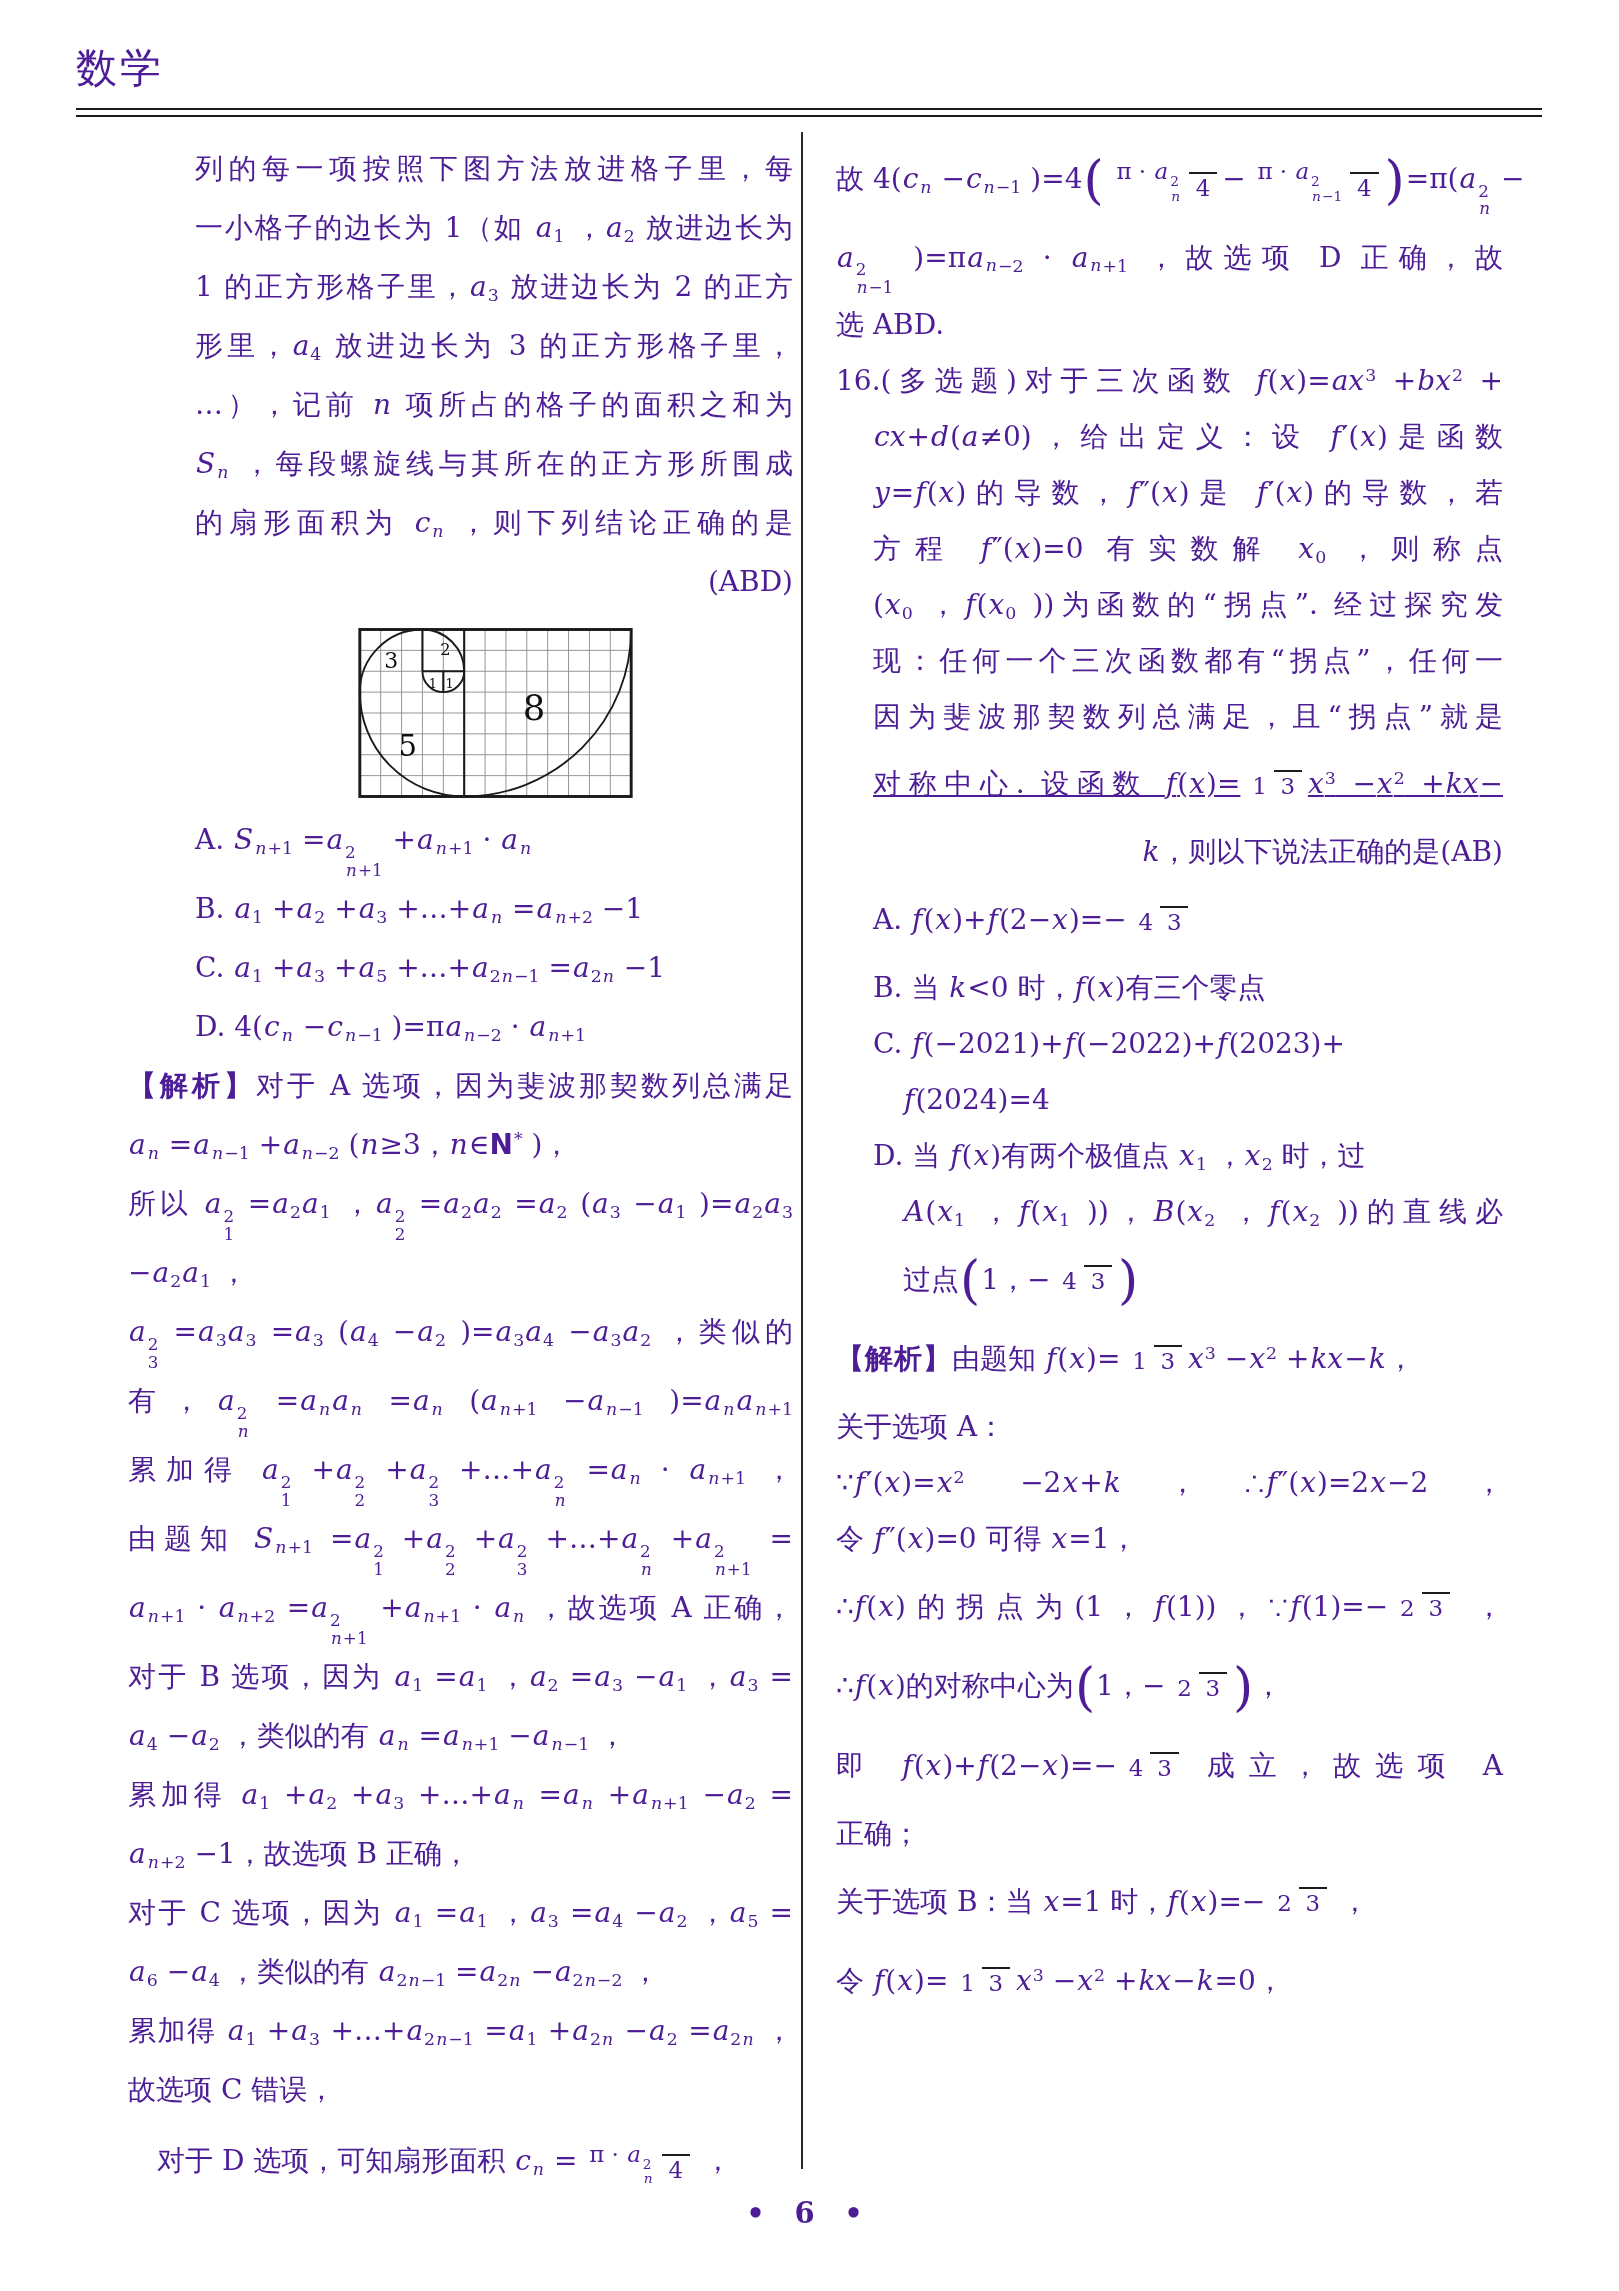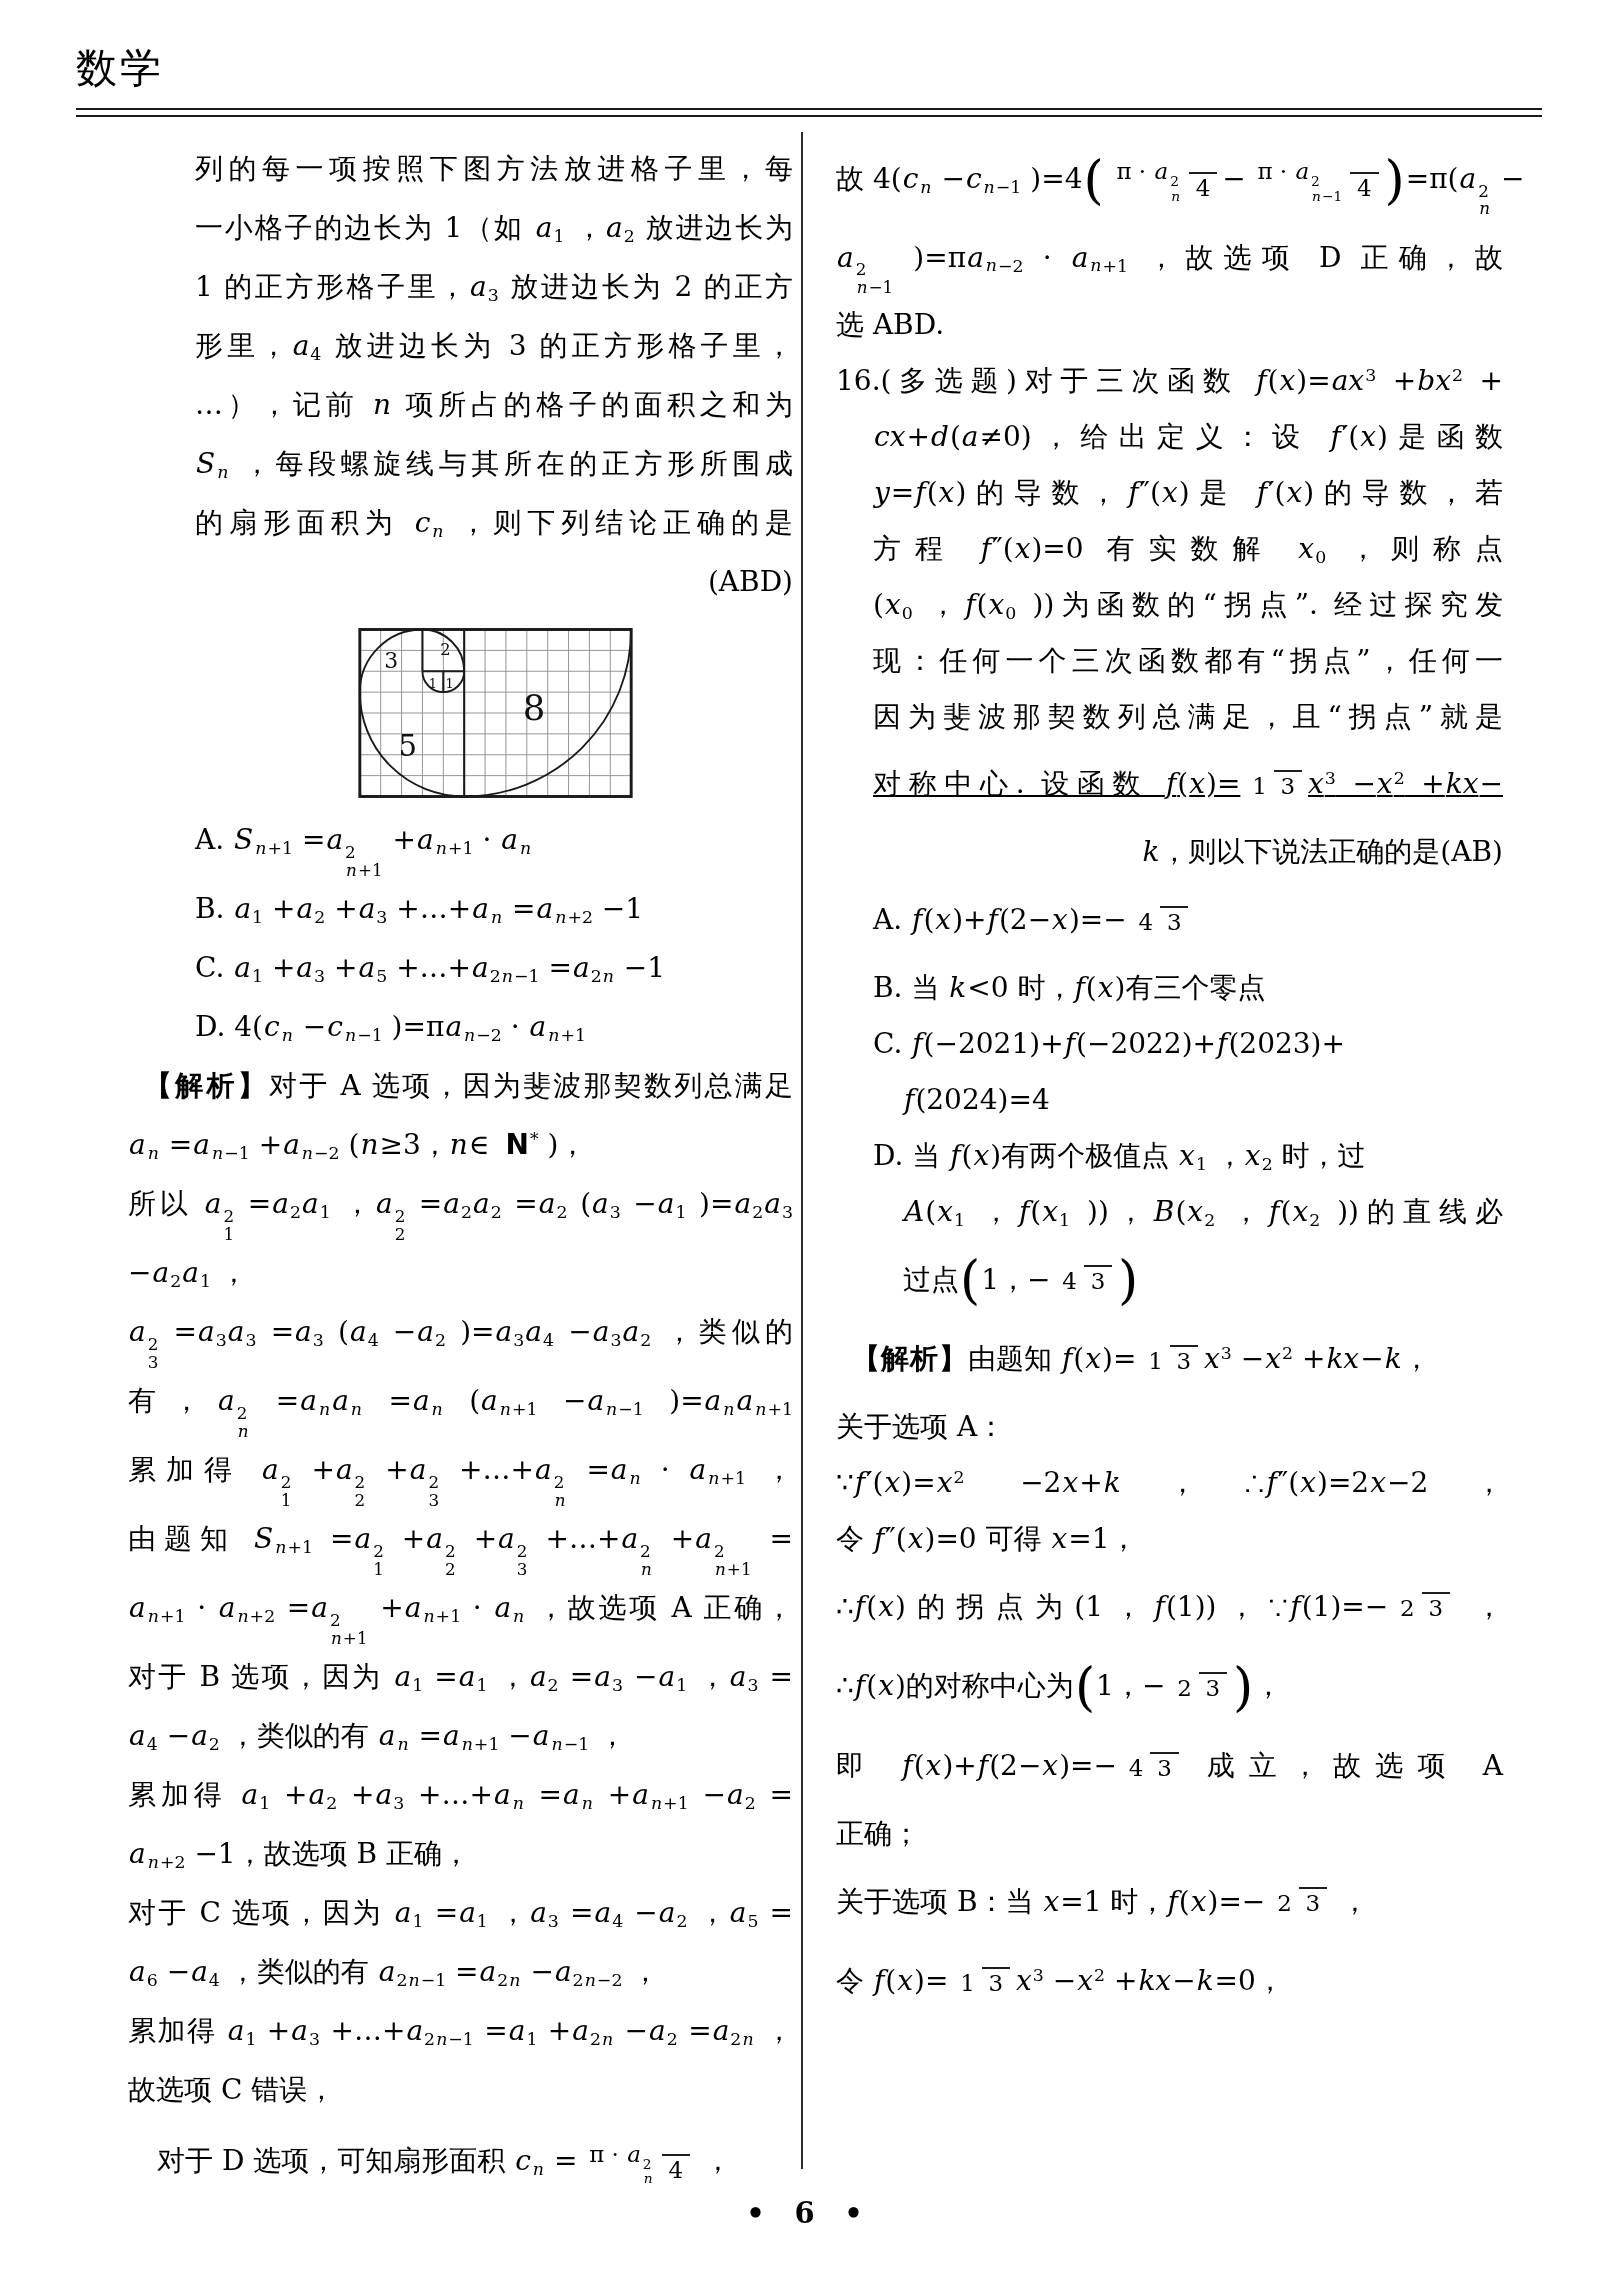--- a/index.html
+++ b/index.html
@@ -1,17 +1,17 @@
 <!DOCTYPE html>
 <html><head>
 <meta charset="utf-8">
 <style>
   html,body{margin:0;padding:0;background:#e8e8e8;}
   .page{position:relative;width:1619px;height:2292px;background:#ffffff;margin:0 auto;
-        font-family:"DejaVu Serif","Liberation Serif",serif;color:#000000;overflow:hidden;}
+        font-family:"DejaVu Serif","Liberation Serif",serif;color:#4c1d95;overflow:hidden;}
   .header-title{position:absolute;left:76px;top:41px;font-size:41px;letter-spacing:2.9px;}
   .header-rule{position:absolute;left:76px;top:108px;width:1466px;height:4.9px;
                border-top:2.9px solid #1a1a1a;border-bottom:2px solid #1a1a1a;}
   .divider{position:absolute;left:801px;top:132px;width:2px;height:2037px;background:#2a2a2a;}
   .col{position:absolute;top:139px;font-size:28px;}
   .col-left{left:128px;width:665px;}
   .col-right{left:836px;width:667px;}
   .line{line-height:59px;min-height:59px;white-space:nowrap;}
   .col-right .line{line-height:56px;min-height:56px;}
   .jst{text-align:justify;text-align-last:justify;text-justify:inter-character;}
@@ -21,21 +21,21 @@
   sub,sup{font-size:0.62em;line-height:0;}
   sub{vertical-align:-0.28em;}
   sup{vertical-align:0.5em;}
   .stk{display:inline-flex;flex-direction:column;align-items:flex-start;
        vertical-align:-0.52em;font-size:0.6em;line-height:1.05;padding:0 1px;}
   .frac{display:inline-flex;flex-direction:row;align-items:flex-end;vertical-align:middle;
         font-size:0.82em;line-height:1.3;margin:0 4.9px;}
   .frac .fn{padding:0 6.9px;}
   .frac .fd{border-top:2px solid #1c1c1c;padding:0 6.9px;width:100%;box-sizing:border-box;text-align:center;}
   .bp{font-size:1.85em;vertical-align:middle;line-height:0.8;margin:0 1px;}
-  .hei{font-weight:bold;font-family:"DejaVu Sans","Liberation Sans",sans-serif;letter-spacing:1px;margin-left:16px;}
+  .hei{font-weight:bold;font-family:"DejaVu Sans","Liberation Sans",sans-serif;letter-spacing:1px;}
   .figwrap{margin:15.7px 0 11.8px 228px;width:279px;}
   .figwrap svg{display:block;}
   .footer{position:absolute;left:0;top:2196px;width:100%;text-align:center;
           font-size:29px;font-weight:bold;letter-spacing:9.8px;}
 </style>
 </head>
 <body>
 
 <div class="page">
   <div class="header-title">数学</div>

